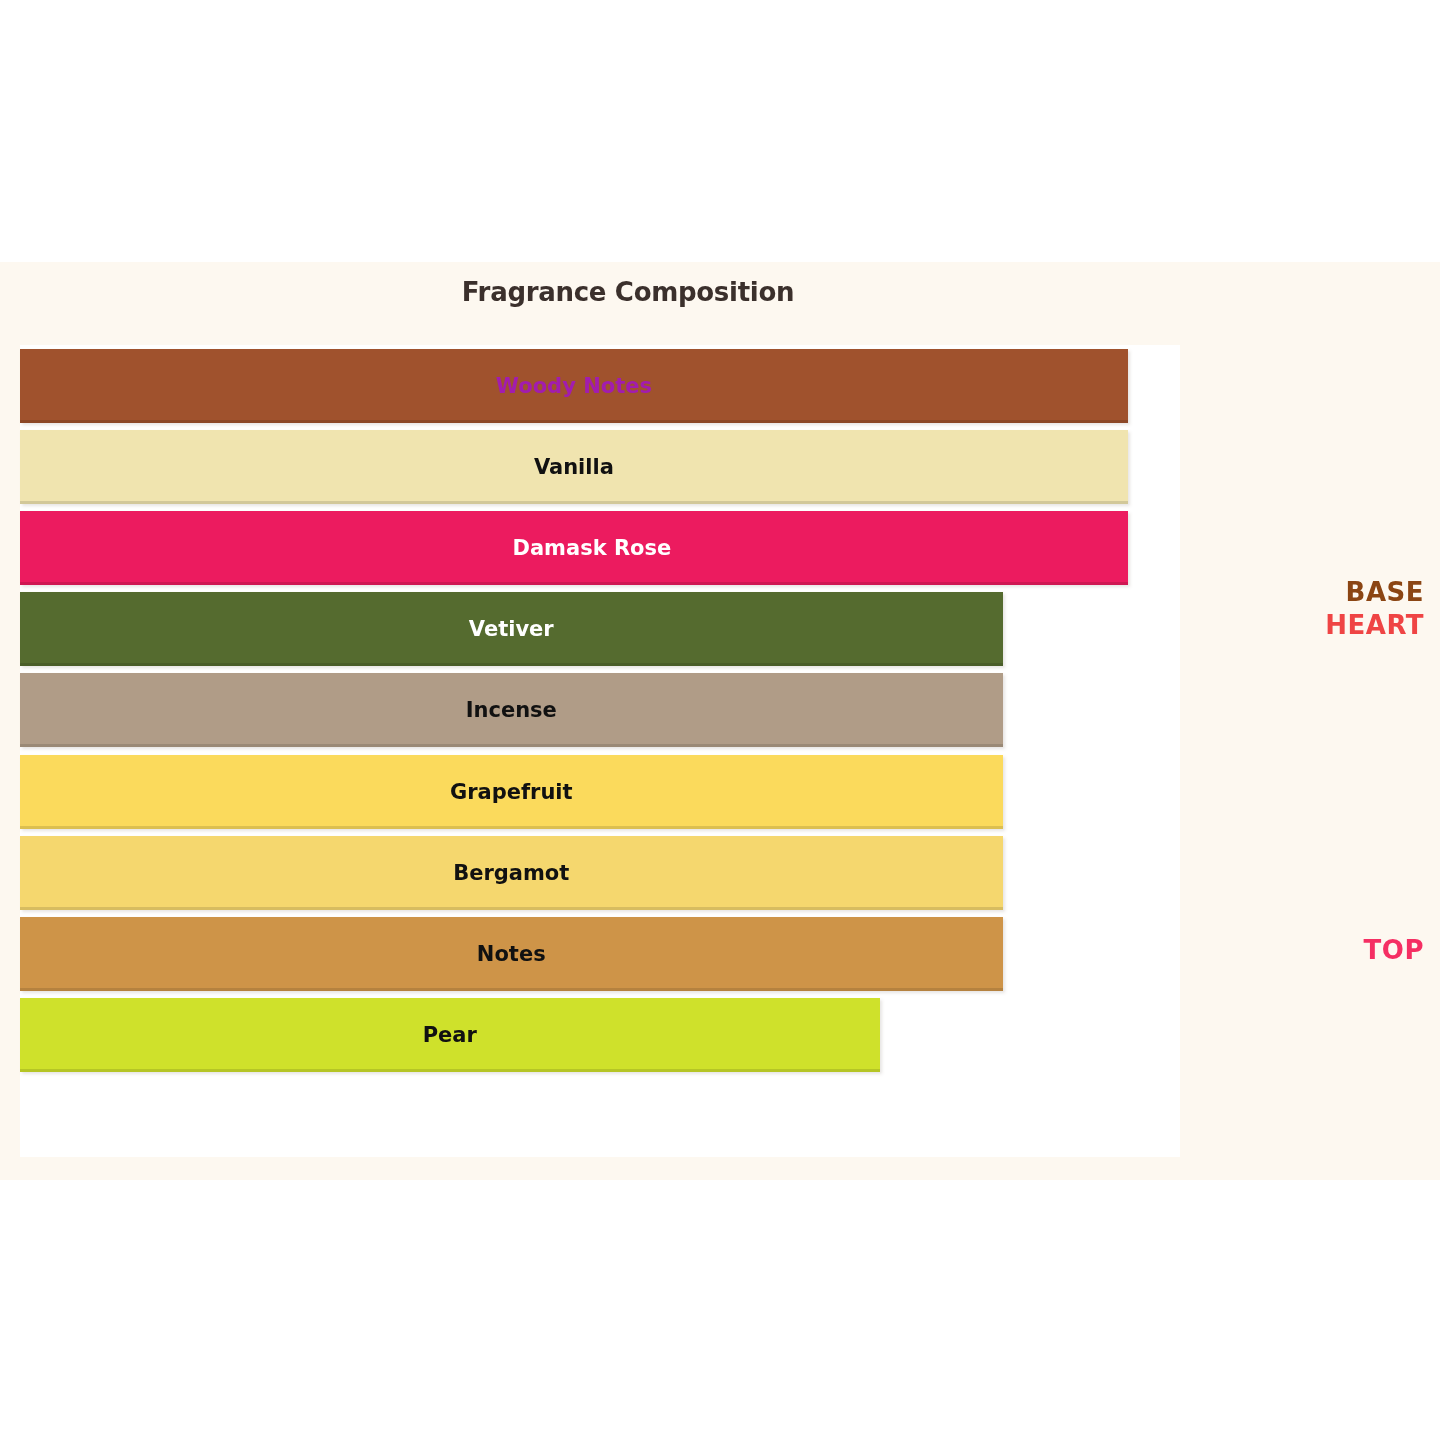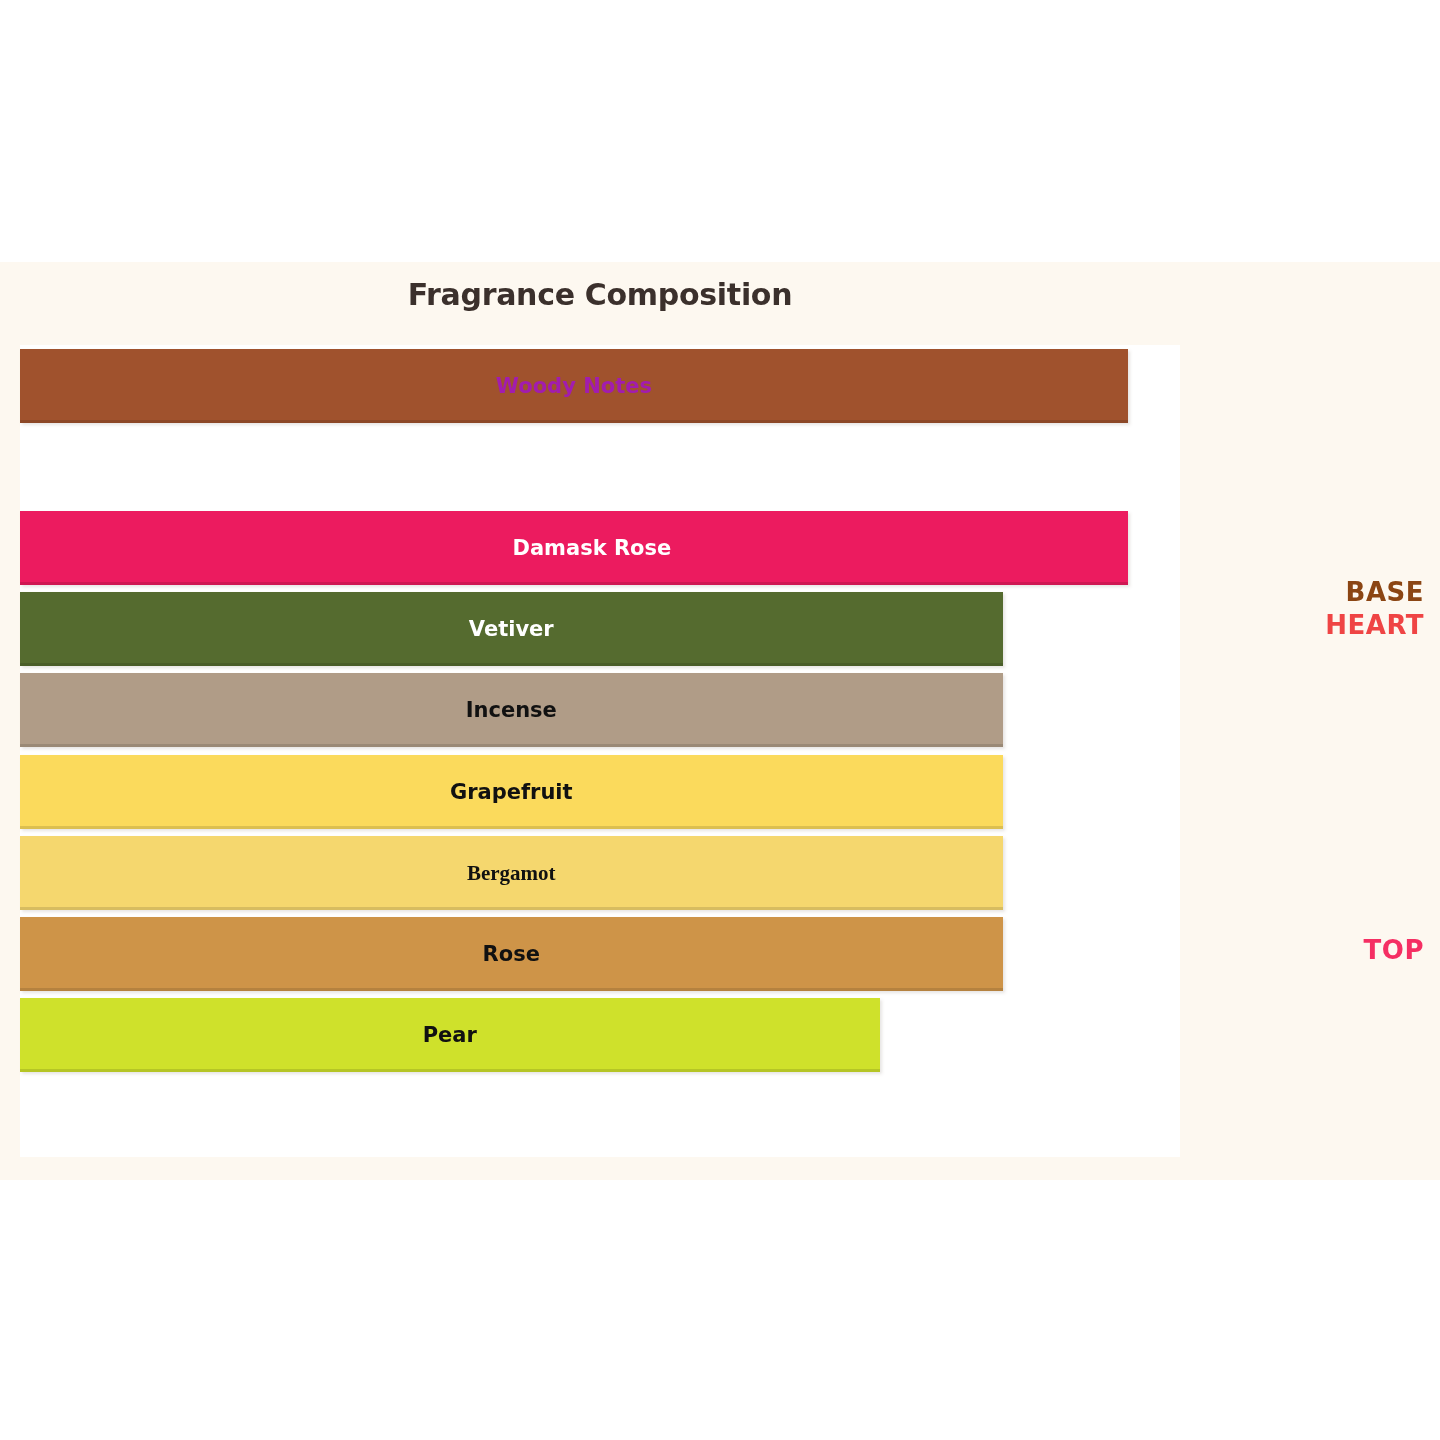--- a/index.html
+++ b/index.html
@@ -23,24 +23,25 @@
     height: 918px;
     background: #fdf8f0;
   }
 
   #chart-title {
     position: absolute;
     left: 0;
     top: 15px;
     width: 1200px;
     text-align: center;
-    font-size: 30px;
+    font-size: 26px;
     font-weight: bold;
     color: #3b302c;
     letter-spacing: -0.3px;
+    padding-left: 28px;
   }
 
   
   #plot-area {
     position: absolute;
     left: 20px;
     top: 83px;
     width: 1160px;
     height: 812px;
     background: #ffffff;
@@ -101,43 +102,47 @@
 <div id="figure">
 
   <div id="chart-title">Fragrance Composition</div>
 
   <div id="plot-area">
 
   <div class="bar-row" style="top: 3.6px; width: 1160px;">
         <div class="bar" title="Woody Notes" style="width: 1107.8px; background: rgb(160, 82, 45);"></div>
         <div class="bar-label" style="left: 0px; width: 1107.8px; color: #a21caf;">Woody Notes</div>
       </div>
+      <div class="bar-row" style="top: 84.8px; width: 1160px;">
+        <div class="bar" title="Vanilla" style="width: 1107.8px; background: rgb(240, 228, 175);"></div>
+        <div class="bar-label" style="left: 0px; width: 1107.8px; color: rgb(17, 17, 17);">Vanilla</div>
+      </div>
       <div class="bar-row" style="top: 166px; width: 1160px;">
         <div class="bar" title="Damask Rose" style="width: 1107.8px; background: rgb(236, 27, 95);"></div>
         <div class="bar-label" style="left: 0px; width: 1107.8px; color: rgb(255, 255, 255); padding-left: 18px;">Damask Rose</div>
       </div>
       <div class="bar-row" style="top: 247.2px; width: 1160px;">
         <div class="bar" title="Vetiver" style="width: 982.52px; background: rgb(85, 107, 47);"></div>
         <div class="bar-label" style="left: 0px; width: 982.52px; color: rgb(255, 255, 255);">Vetiver</div>
       </div>
       <div class="bar-row" style="top: 409.6px; width: 1160px;">
         <div class="bar" title="Grapefruit" style="width: 982.52px; background: rgb(251, 218, 92);"></div>
         <div class="bar-label" style="left: 0px; width: 982.52px; color: rgb(17, 17, 17);">Grapefruit</div>
       </div>
       <div class="bar-row" style="top: 328.4px; width: 1160px;">
         <div class="bar" title="Incense" style="width: 982.52px; background: rgb(176, 156, 135);"></div>
         <div class="bar-label" style="left: 0px; width: 982.52px; color: rgb(17, 17, 17);">Incense</div>
       </div>
-      <div class="bar-row" style="top: 490.8px; width: 1160px; font-family: Liberation Serif, serif;">
+      <div class="bar-row" style="top: 490.8px; width: 1160px;">
         <div class="bar" title="Bergamot" style="width: 982.52px; background: rgb(245, 215, 110);"></div>
         <div class="bar-label" style="left: 0px; width: 982.52px; color: rgb(17, 17, 17);">Bergamot</div>
       </div>
       <div class="bar-row" style="top: 572px; width: 1160px;">
         <div class="bar" title="Amber" style="width: 982.52px; background: rgb(206, 148, 72);"></div>
-        <div class="bar-label" style="left: 0px; width: 982.52px; color: rgb(17, 17, 17);">Rose</div>
+        <div class="bar-label" style="left: 0px; width: 982.52px; color: rgb(17, 17, 17);">Notes</div>
       </div>
       <div class="bar-row" style="top: 653.2px; width: 1160px;">
         <div class="bar" title="Pear" style="width: 859.56px; background: rgb(207, 225, 43);"></div>
         <div class="bar-label" style="left: 0px; width: 859.56px; color: rgb(17, 17, 17);">Pear</div>
       </div>
     </div>
 
   <div id="legend">
     <div class="legend-entry" id="legend-base" style="color: rgb(139, 69, 19);">BASE</div>
     <div class="legend-entry" id="legend-heart" style="color: #ef4444;">HEART</div>

